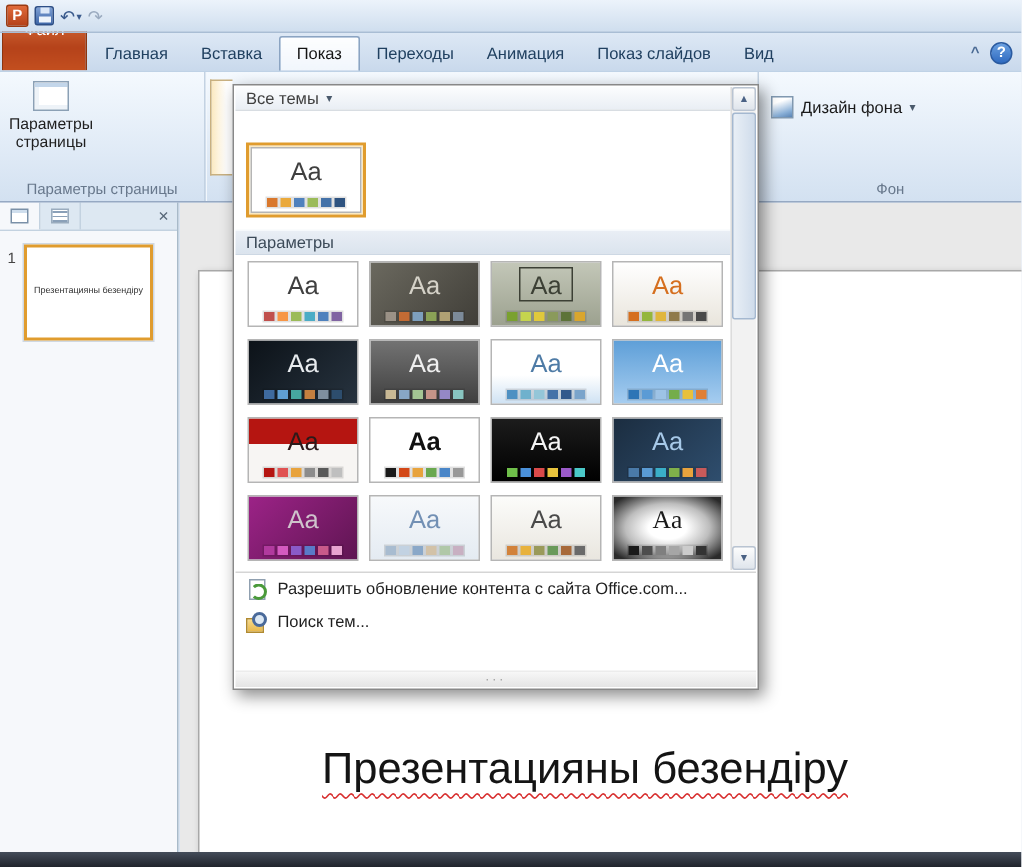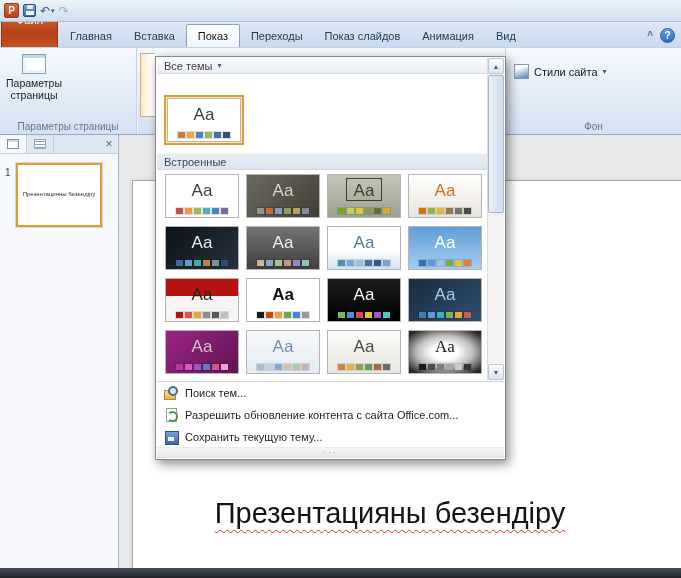--- a/index.html
+++ b/index.html
@@ -157,22 +157,22 @@
     </div>
   </div>
 
   <div class="tabrow">
     <div class="tabs-inner">
         <div class="tab file">Файл</div>
         <div class="tab">Главная</div>
         <div class="tab">Вставка</div>
         <div class="tab active">Показ</div>
         <div class="tab">Переходы</div>
+        <div class="tab">Анимация</div>
         <div class="tab">Показ слайдов</div>
-        <div class="tab">Анимация</div>
         <div class="tab">Вид</div>
       </div>
     <div class="tabrow-right">
       <span class="collapse-icon">^</span>
       <span class="help-icon">?</span>
     </div>
   </div>
 
   <div class="ribbon">
     <div class="rgroup g1">
@@ -181,21 +181,21 @@
         <div class="btn-label">Параметры страницы</div>
       </div>
       <div class="glabel">Параметры страницы</div>
     </div>
 
     <div class="ribbon-gallery-sliver"></div>
 
     <div class="rgroup g2">
       <div class="row-btn r1">
         <span class="icon-bgstyle"></span>
-        <span>Стили сайта</span>
+        <span>Дизайн фона</span>
         <span class="caret-sm2">▾</span>
       </div>
       <div class="glabel">Фон</div>
     </div>
   </div>
 
   <div class="slide-panel">
     <div class="panel-tabs">
       <div class="ptab active">
         <span class="mini-slide-icon"></span>
@@ -230,21 +230,21 @@
             <div class="swatches">
               <span style="background: rgb(217, 120, 45);"></span>
               <span style="background: rgb(234, 169, 59);"></span>
               <span style="background: rgb(79, 129, 189);"></span>
               <span style="background: rgb(155, 187, 89);"></span>
               <span style="background: rgb(68, 114, 168);"></span>
               <span style="background: rgb(46, 83, 128);"></span>
             </div>
           </div></div>
     </div>
-    <div class="sec-header" id="sec-builtin">Встроенные</div>
+    <div class="sec-header" id="sec-builtin">Параметры</div>
     <div class="theme-grid">
         <div class="theme-thumb" style="background: rgb(255, 255, 255);">
           <div class="aa" style="color: rgb(64, 64, 64);">Aa</div>
           <div class="swatches">
             <span style="background: rgb(192, 80, 77);"></span>
             <span style="background: rgb(247, 150, 70);"></span>
             <span style="background: rgb(155, 187, 89);"></span>
             <span style="background: rgb(75, 172, 198);"></span>
             <span style="background: rgb(79, 129, 189);"></span>
             <span style="background: rgb(128, 100, 162);"></span>
@@ -416,28 +416,24 @@
           </div>
         </div>
       </div>
     <div class="gal-scroll">
       <div class="scroll-btn scroll-up">▲</div>
       <div class="scroll-thumb"></div>
       <div class="scroll-btn scroll-down">▼</div>
     </div>
     <div class="gal-footer">
         <div class="f-item">
+          <span class="fi fi-refresh"></span>
+          <span>Разрешить обновление контента с сайта Office.com...</span>
+        </div>
+        <div class="f-item">
           <span class="fi fi-search"></span>
           <span>Поиск тем...</span>
         </div>
-        <div class="f-item">
-          <span class="fi fi-refresh"></span>
-          <span>Разрешить обновление контента с сайта Office.com...</span>
-        </div>
-        <div class="f-item">
-          <span class="fi fi-save"></span>
-          <span>Сохранить текущую тему...</span>
-        </div>
       </div>
     <div class="gal-grip">···</div>
   </div>
 
 </div>
 
 </body></html>

